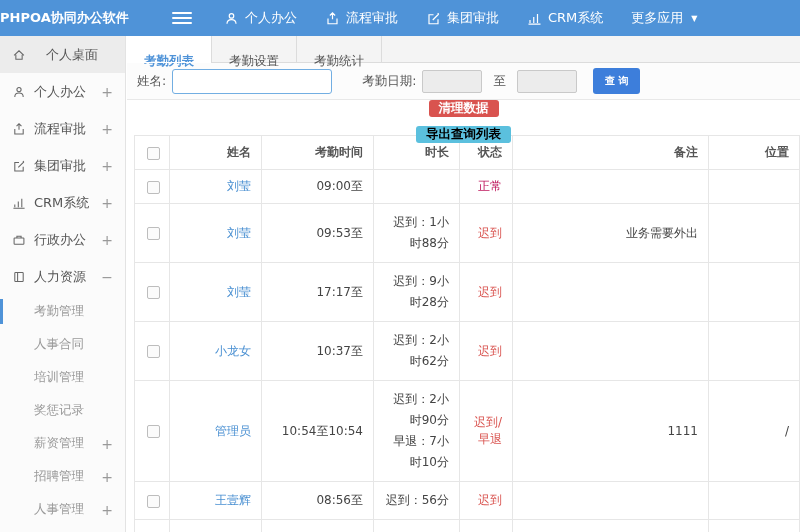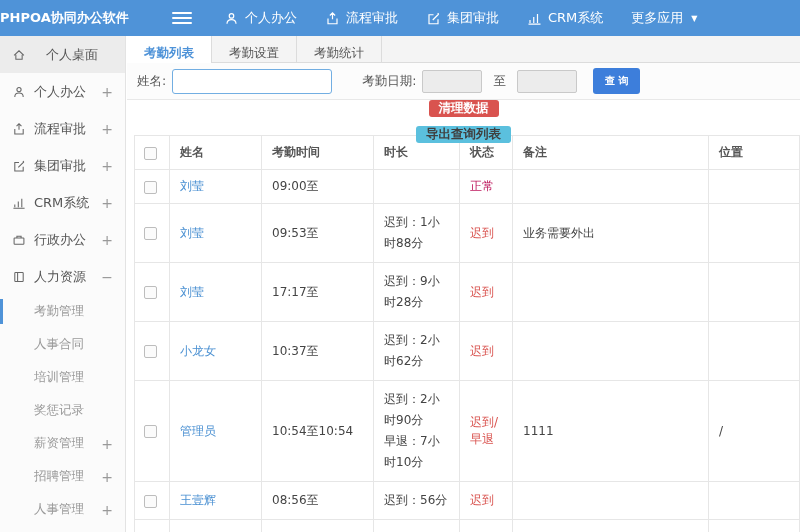--- a/index.html
+++ b/index.html
@@ -24,40 +24,40 @@
   .side-item svg { width:14px; height:14px; stroke:#666; fill:none; stroke-width:1.5; margin-right:8px; flex:none; }
   .expand-sign { margin-left:auto; color:#999; font-size:14px; font-weight:normal; }
   .sub-list { }
   .sub-item { position:relative; height:33px; display:flex; align-items:center; padding:0 12px 0 34px; color:#999; font-size:12.5px; cursor:pointer; white-space:nowrap; }
   .sub-item.t-active::before { content:""; position:absolute; left:0; top:4px; bottom:4px; width:3px; background:#4f93d8; }
 
   
   .main { position:absolute; top:36px; left:127px; right:0; bottom:0; background:#fff; }
 
   .tabstrip { height:27px; background:#f4f4f4; border-bottom:1px solid #dcdcdc; display:flex; }
-  .tab { padding:4px 17px; line-height:26px; font-size:12.5px; color:#555; border-right:1px solid #dcdcdc; cursor:pointer; background:#f4f4f4; position:relative; }
+  .tab { padding:12px 17px; line-height:26px; font-size:12.5px; color:#555; border-right:1px solid #dcdcdc; cursor:pointer; background:#f4f4f4; position:relative; }
   .tab.t-active { background:#fff; color:#4f93d8; font-weight:bold; }
   .tab.t-active::after { content:""; position:absolute; left:0; right:0; bottom:-1px; height:1px; background:#fff; }
 
   .searchrow { height:37px; display:flex; align-items:center; padding:0 8px; background:#fcfcfc; border-bottom:1px solid #e8e8e8; }
   .lbl { font-size:12.5px; color:#555; margin:0 6px 0 2px; white-space:nowrap; }
   .inp-name { width:160px; height:25px; border:1px solid #72aee2; border-radius:3px; background:#fff; padding:0 6px; font-size:12px; outline:none; }
   .lbl-date { margin-left:30px; }
   .inp-date { width:60px; height:23px; border:1px solid #c9c9c9; border-radius:2px; background:#ececec; padding:0 5px; font-size:12px; outline:none; }
   .to-lbl { margin:0 11px; font-size:12.5px; color:#555; }
   .btn-query { margin-left:16px; background:#3d7edb; color:#fff; border:none; border-radius:3px; height:26px; padding:0 12px; font-size:10px; font-weight:bold; cursor:pointer; font-family:inherit; }
 
   .actionrow { height:35px; display:flex; align-items:center; gap:9px; padding:0 8px; background:#fff;flex-direction:column; }
   .btn-clean { background:#d9534f; color:#fff; border:none; border-radius:3px; height:26px; padding:0 10px; font-size:12.5px; font-weight:bold; cursor:pointer; font-family:inherit; }
-  .btn-export { background:#5bc0de; color:#404040; border:none; border-radius:3px; height:26px; padding:0 10px; font-size:12.5px; font-weight:bold; cursor:pointer; font-family:inherit; }
+  .btn-export { background:#5bc0de; color:#000000; border:none; border-radius:3px; height:26px; padding:0 10px; font-size:12.5px; font-weight:bold; cursor:pointer; font-family:inherit; }
 
   
   .tablewrap { margin-left:7px; }
   table { border-collapse:collapse; width:100%; font-size:12px; color:#444; table-layout:fixed; }
-  th, td { border:1px solid #e6e6e6; padding:8px 10px; text-align:left; vertical-align:middle; overflow:hidden; }
+  th, td { border:1px solid #e6e6e6; padding:8px 10px; text-align:right; vertical-align:middle; overflow:hidden; }
   th { font-weight:bold; color:#555; background:#fff; }
   .w-check { width:35px; }
   .w-name { width:92px; }
   .w-time { width:112px; }
   .w-dur { width:86px; }
   .w-status { width:53px; }
   .w-note { width:196px; }
   td.c-check, th.c-check { padding:8px 9px; }
   .cb { display:inline-block; width:13px; height:13px; border:1px solid #bdbdbd; border-radius:2px; background:#fbfbfb; vertical-align:middle; cursor:pointer; }
   a.name-link { color:#4a90d2; text-decoration:none; cursor:pointer; }

